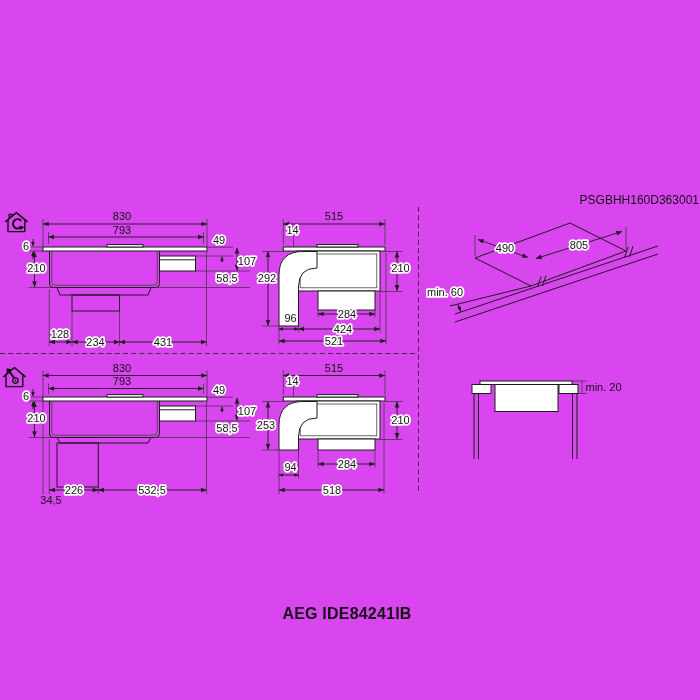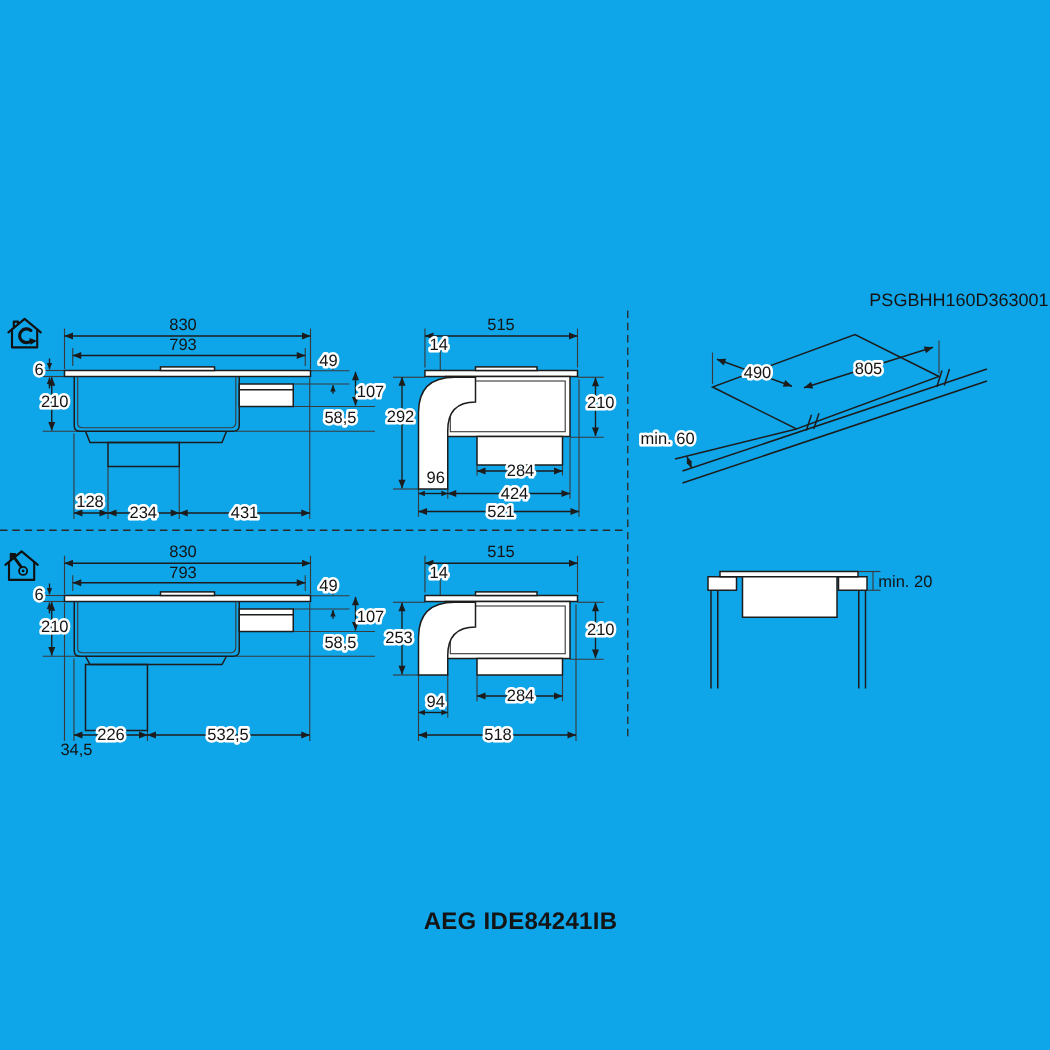--- a/index.html
+++ b/index.html
@@ -1,16 +1,16 @@
 <!DOCTYPE html>
 <html><head>
 <meta charset="utf-8">
 <style>
   html,body{margin:0;padding:0;background:#fff}
-  .wrap{position:relative;width:700px;height:700px;background:#0ea5e9;overflow:hidden;font-family:"Liberation Sans",sans-serif}
+  .wrap{position:relative;width:700px;height:700px;background:#d946ef;overflow:hidden;font-family:"Liberation Sans",sans-serif}
   svg{display:block}
   svg text{font-family:"Liberation Sans",sans-serif;font-size:11px;fill:#141414}
   .t{text-anchor:middle}
   .bg{paint-order:stroke;stroke:#ffffff;stroke-width:3.4px;stroke-linejoin:round}
   .ln{stroke:#1c1c1c;stroke-width:1;fill:none}
   .lnf{stroke:#1c1c1c;stroke-width:1;fill:#ffffff}
   .thin{stroke:#3a3a3a;stroke-width:0.75;fill:none}
   .dim{stroke:#1c1c1c;stroke-width:0.9;fill:none;marker-start:url(#arr);marker-end:url(#arr)}
   .dims{stroke:#1c1c1c;stroke-width:0.9;fill:none;marker-start:url(#arrs);marker-end:url(#arrs)}
   .da{stroke:#1c1c1c;stroke-width:0.9;fill:none;marker-end:url(#arrs)}

